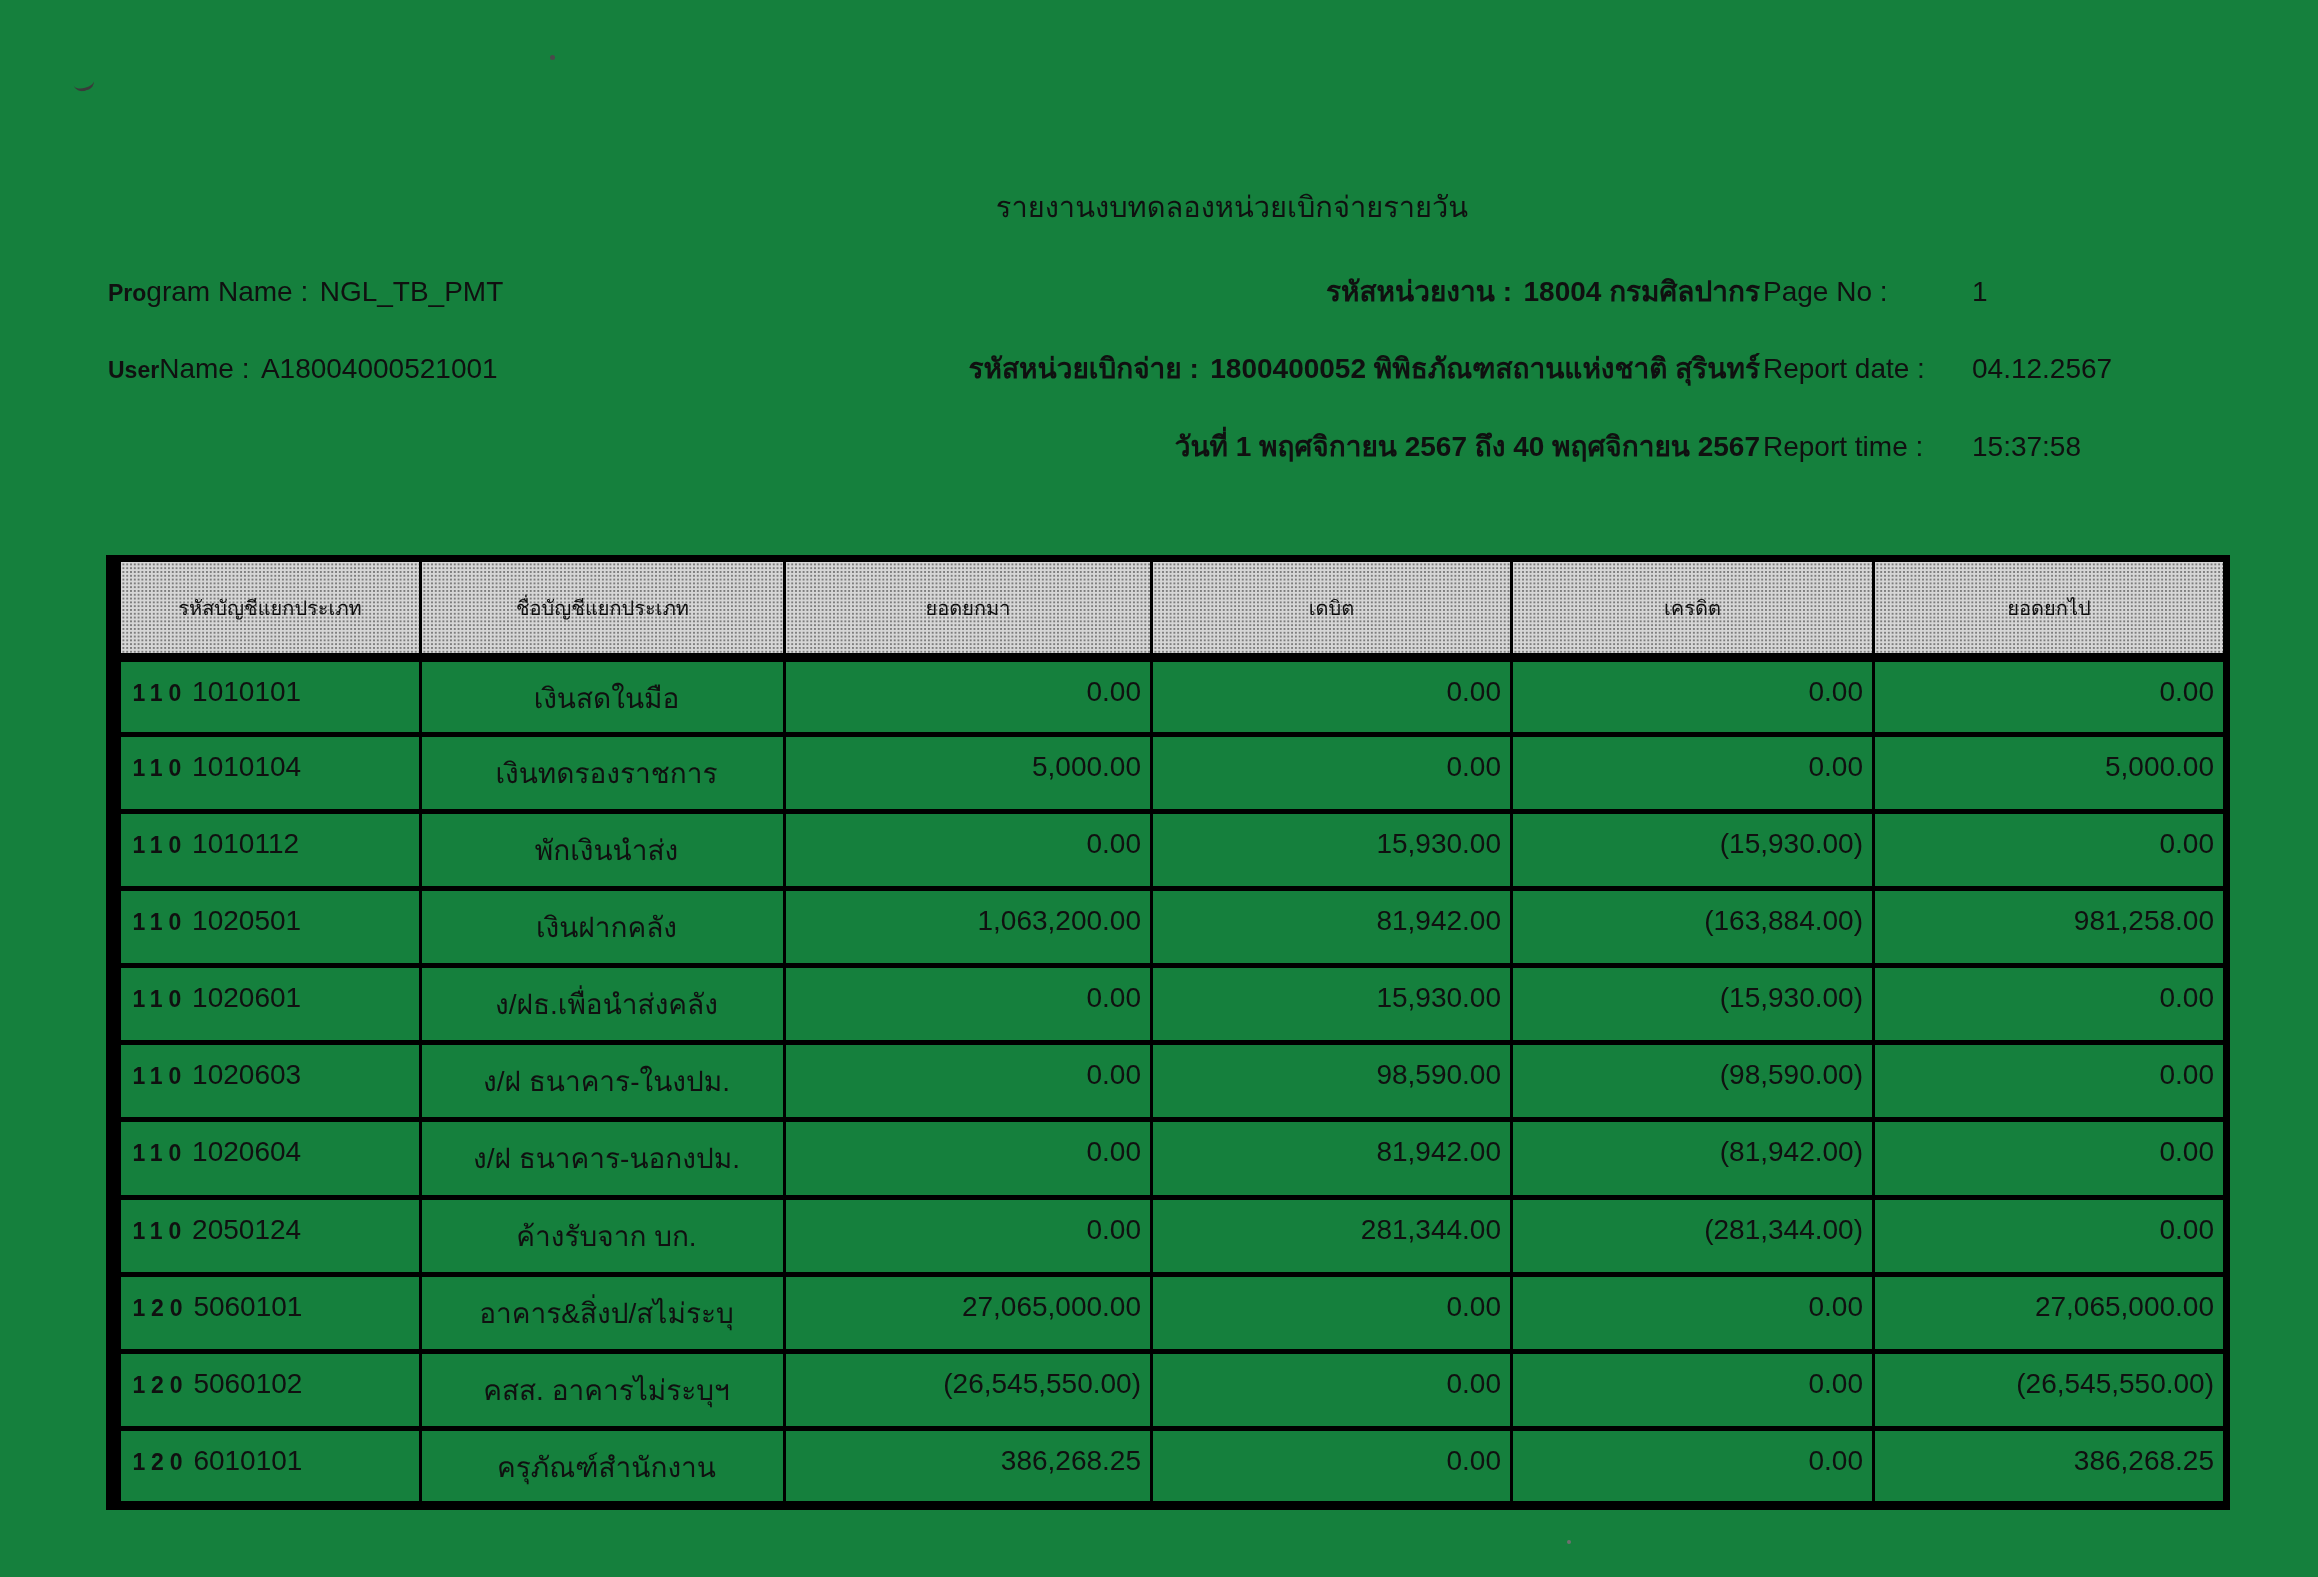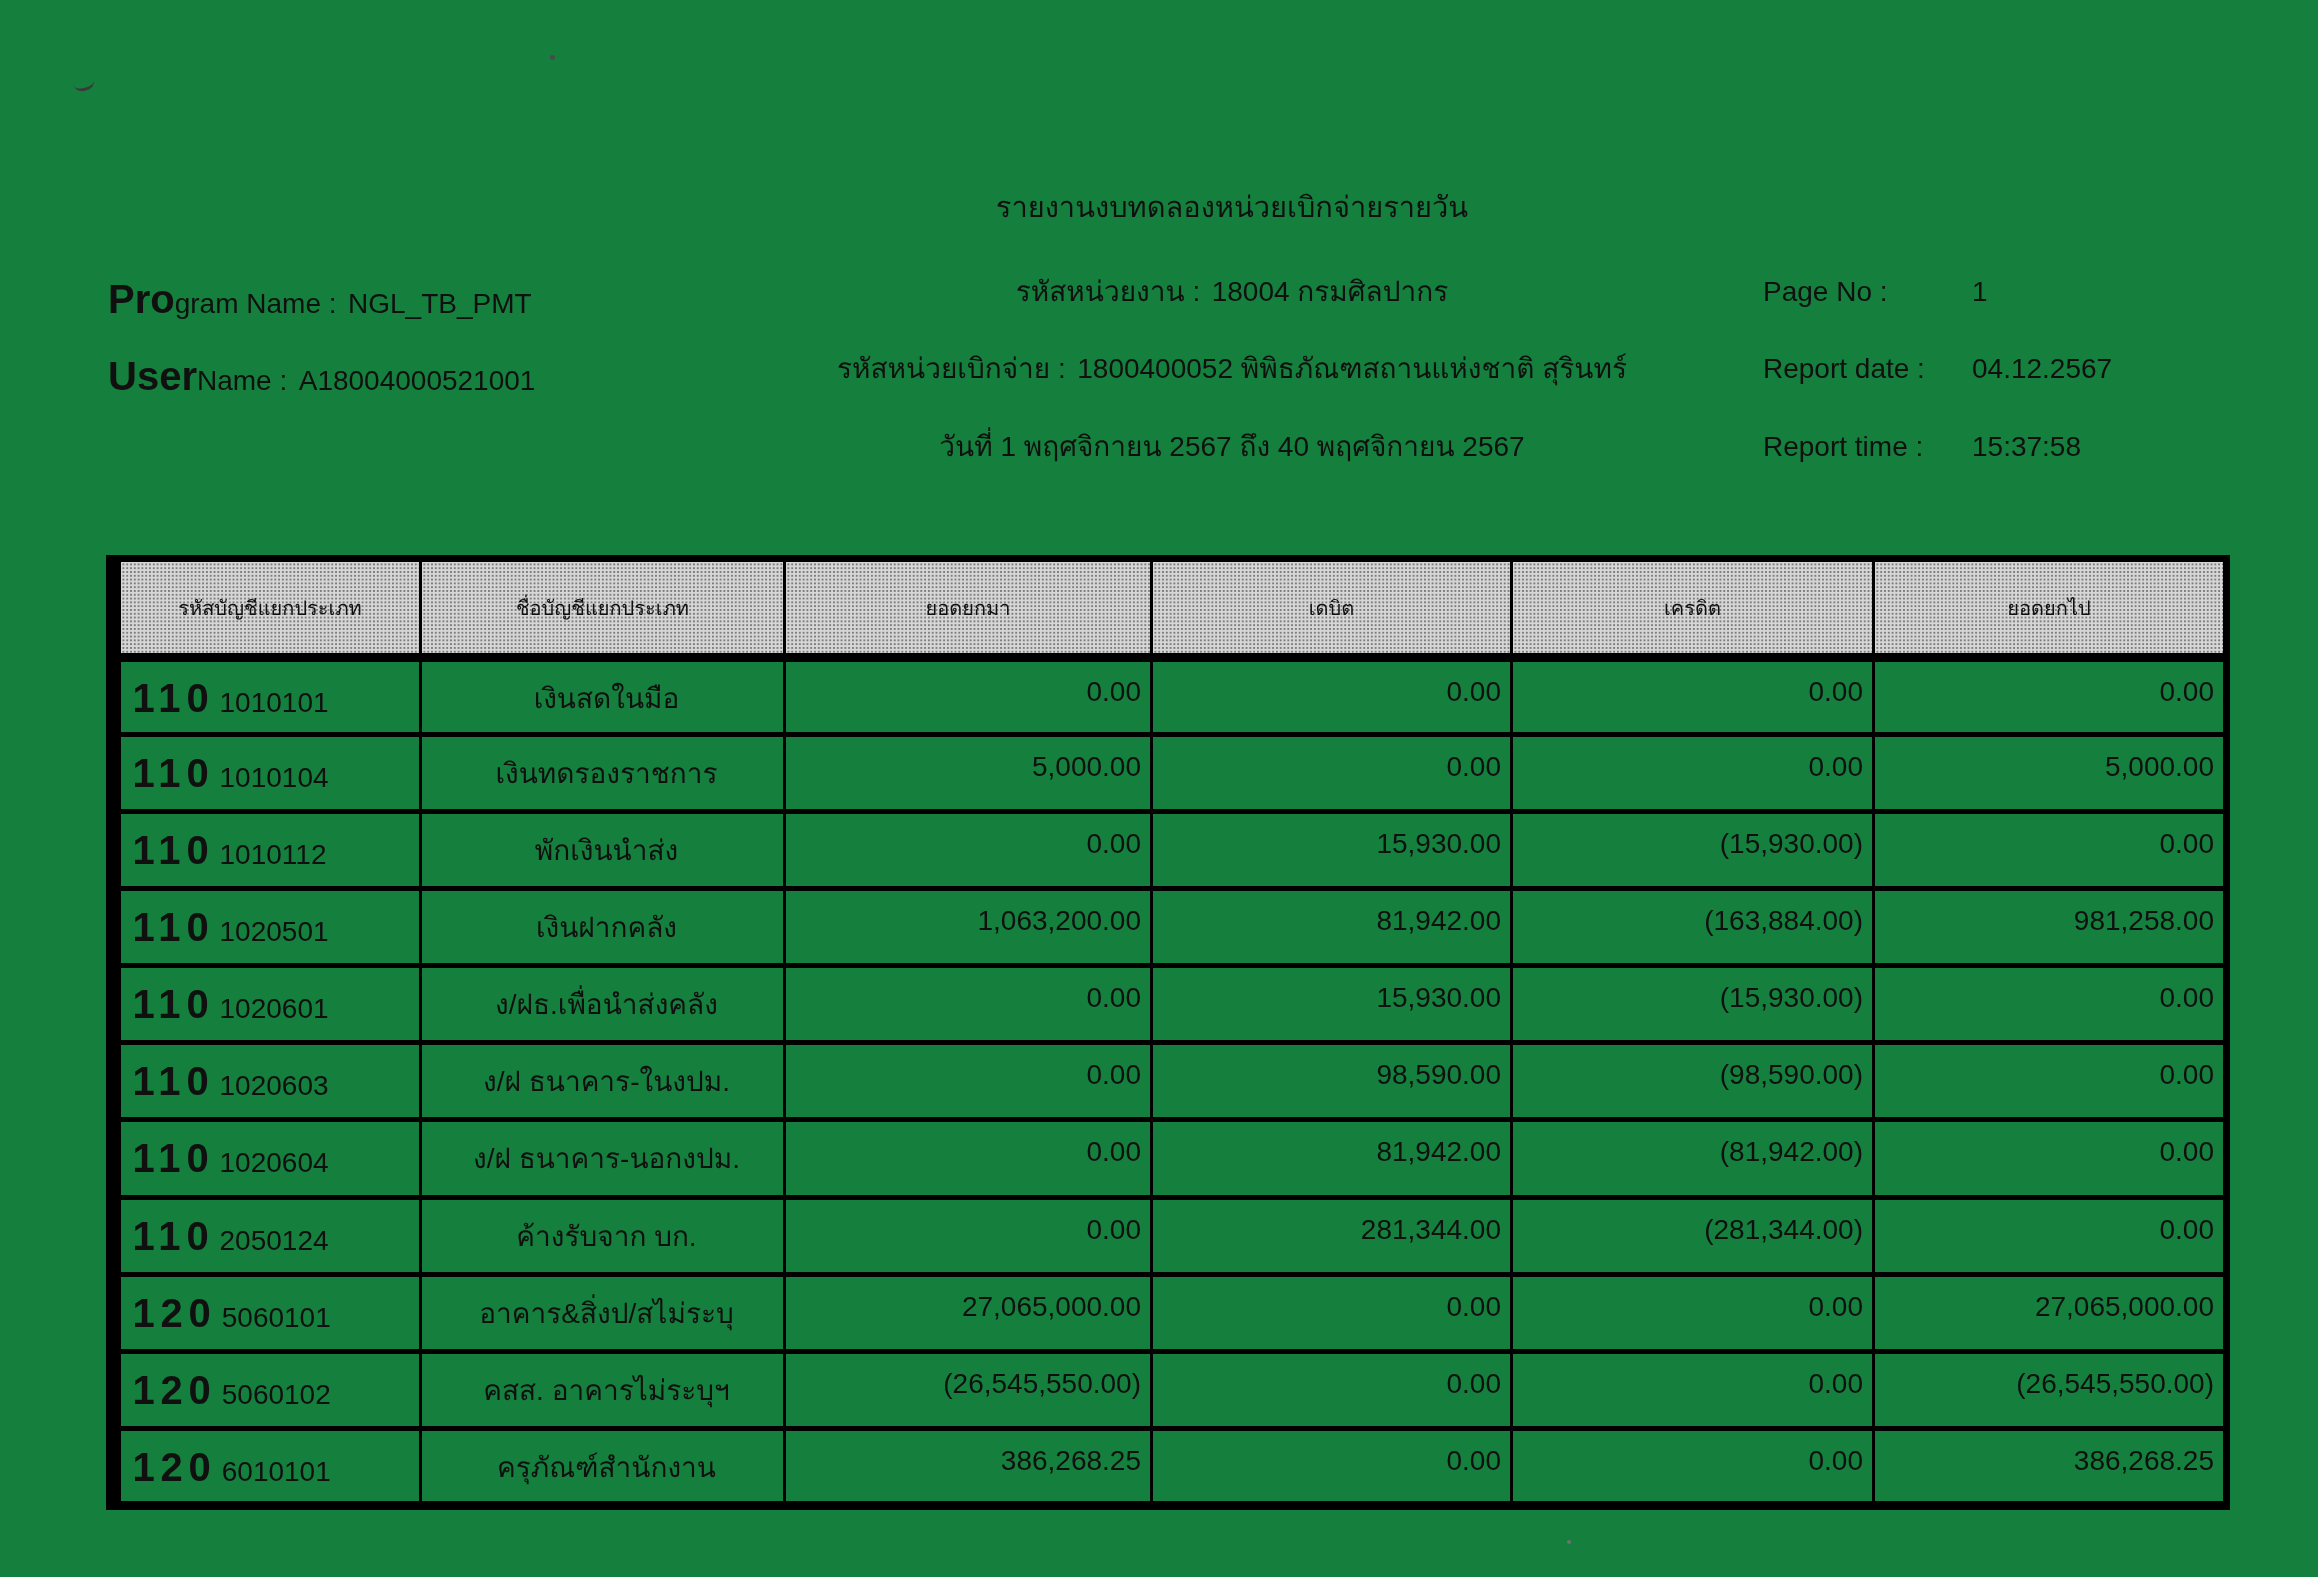--- a/index.html
+++ b/index.html
@@ -22,24 +22,24 @@
 
   
   .title{
     position:absolute;top:190px;left:704px;width:1056px;
     text-align:center;font-size:29px;line-height:1.2;white-space:nowrap;
   }
   .hline{position:absolute;font-size:28px;line-height:1.2;white-space:nowrap;}
   .hline .val{margin-left:11.5px;}
   .left-block{left:108px;}
   .l1{top:275px;} .l2{top:352px;} .l3{top:430px;}
-  .center-block{left:704px;width:1056px;text-align:center;}
+  .center-block{left:704px;width:1056px;text-align:right;font-weight:bold;}
   .rlabel{left:1763px;} 
   .rvalue{left:1972px;}
-  .split-head{font-size:40px;font-weight:700;text-align:right;}
+  .split-head{font-size:23px;font-weight:700;text-align:right;}
   .code .split-head{font-weight:600;letter-spacing:5.8px;margin-right:5.1px;}
 
   
   table.tb{
     position:absolute;left:106px;top:555px;
     width:2113px;height:955px;
     border-collapse:collapse;table-layout:fixed;
     border:7.7px solid #000;border-left-width:15.4px;border-bottom-width:9px;
   }
   .tb th,.tb td{border:3.8px solid #000;white-space:nowrap;overflow:visible;}

